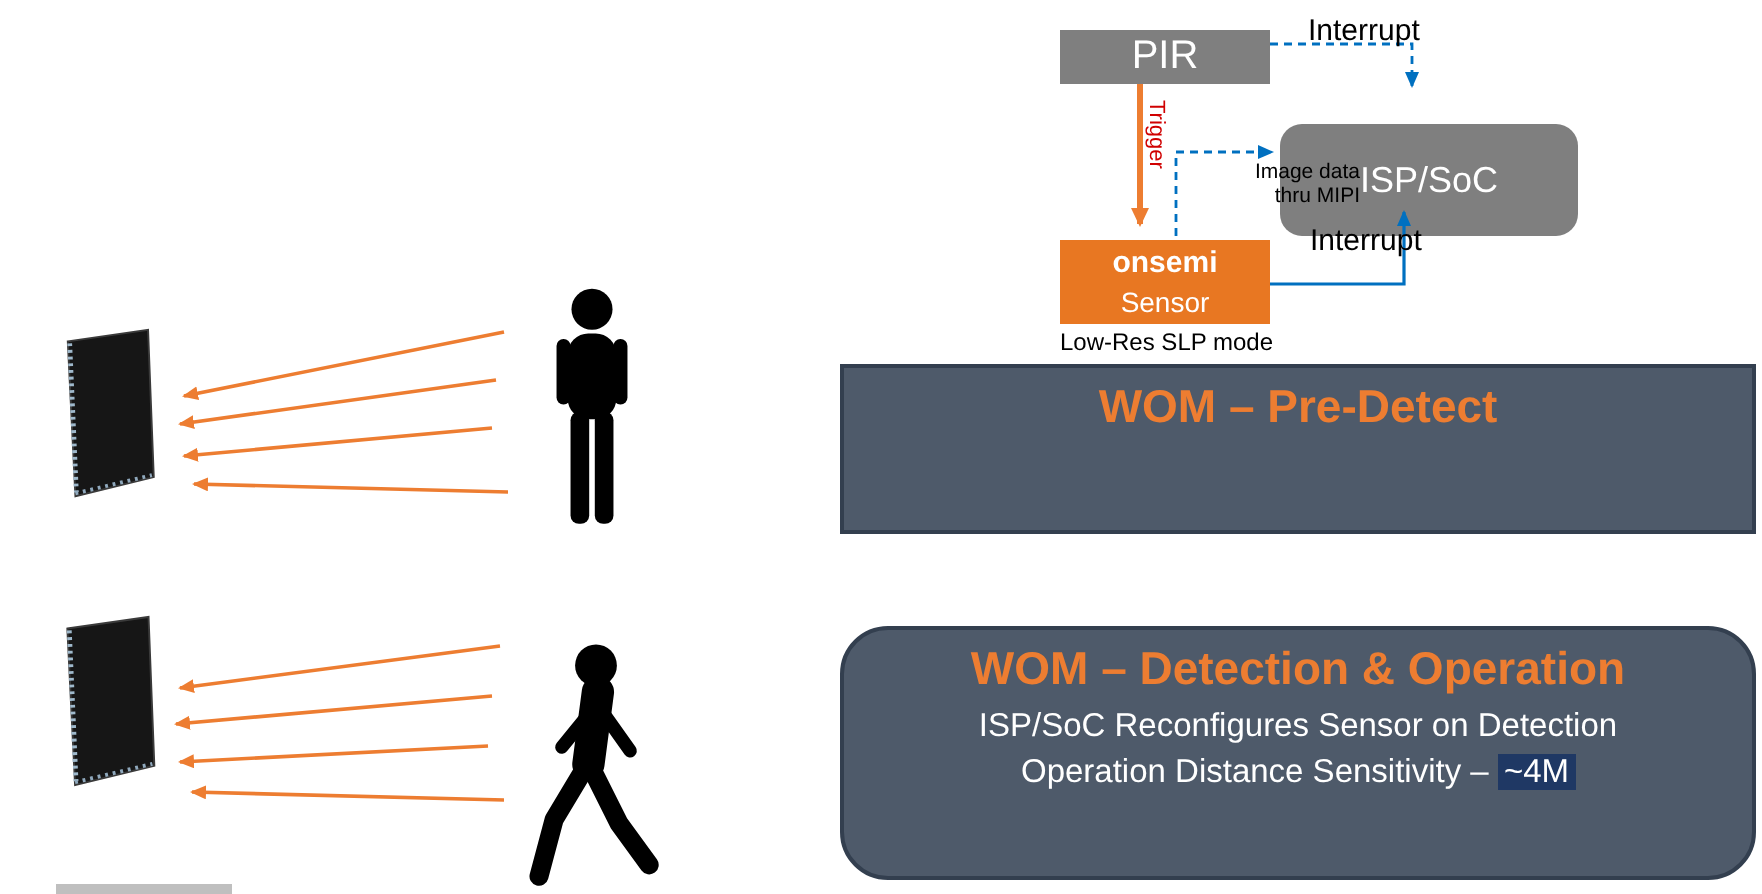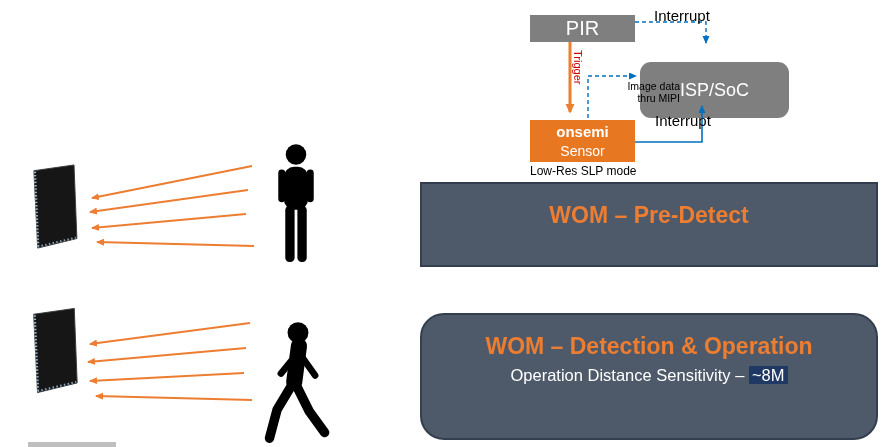--- a/index.html
+++ b/index.html
@@ -37,21 +37,21 @@
   }
 
   
   .connectors { position:absolute; left:0; top:0; z-index:3; pointer-events:none; }
 
   
   .panel {
     position:absolute; left:420px; width:458px;
     background:#4E5A6A; border:2px solid #333F4F;
     color:#fff; text-align:center; z-index:2;
-    padding-top:16px;
+    padding-top:4px;
   }
   .panel-predetect { top:182px; height:85px; }
   .panel-detection { top:313px; height:127px;border-radius:24px; }
   .panel-title { color:#ED7D31; font-weight:bold; font-size:23px; line-height:31px; margin-bottom:2px; }
   .panel-line  { font-size:16.5px; line-height:22.5px; }
   .wavy-underline {
     text-decoration-line:underline;
     text-decoration-style:wavy;
     text-decoration-color:#E00000;
     text-decoration-thickness:1px;
@@ -131,21 +131,22 @@
 <div class="flowlabel lbl-int-bot">Interrupt</div>
 
 <div class="flowlabel lbl-slp">Low-Res SLP mode</div>
 
 <div class="panel panel-predetect">
   <div class="panel-title">WOM – Pre-Detect</div>
 </div>
 
 <div class="panel panel-detection">
   <div class="panel-title">WOM – Detection &amp; Operation</div>
-  <div class="panel-line"><span>Operation Distance Sensitivity – </span><span class="navy-highlight">~8M</span></div>
+  <div class="panel-line">ISP/SoC Reconfigures Sensor on Detection</div>
+  <div class="panel-line"><span>Operation Distance Sensitivity – </span><span class="navy-highlight">~4M</span></div>
 </div>
 
 <svg class="scene-svg" style="left:24px; top:164px;" width="58" height="86" viewBox="0 0 60 90">
   <polygon points="10,7 52,1 55,78 14,88" fill="#161616" stroke="#3a3a3a" stroke-width="1"></polygon>
   <line x1="11" y1="8" x2="14.5" y2="86" stroke="#9FB9CC" stroke-width="2.5" stroke-dasharray="1.5 2"></line>
   <line x1="14" y1="86.5" x2="54" y2="77" stroke="#8FA8BC" stroke-width="2" stroke-dasharray="1.5 2.5"></line>
 </svg>
 
 <svg class="scene-svg" style="left:268px; top:142px;" width="56" height="126" viewBox="0 0 60 130">
   <circle cx="30" cy="11" r="11" fill="#000"></circle>

